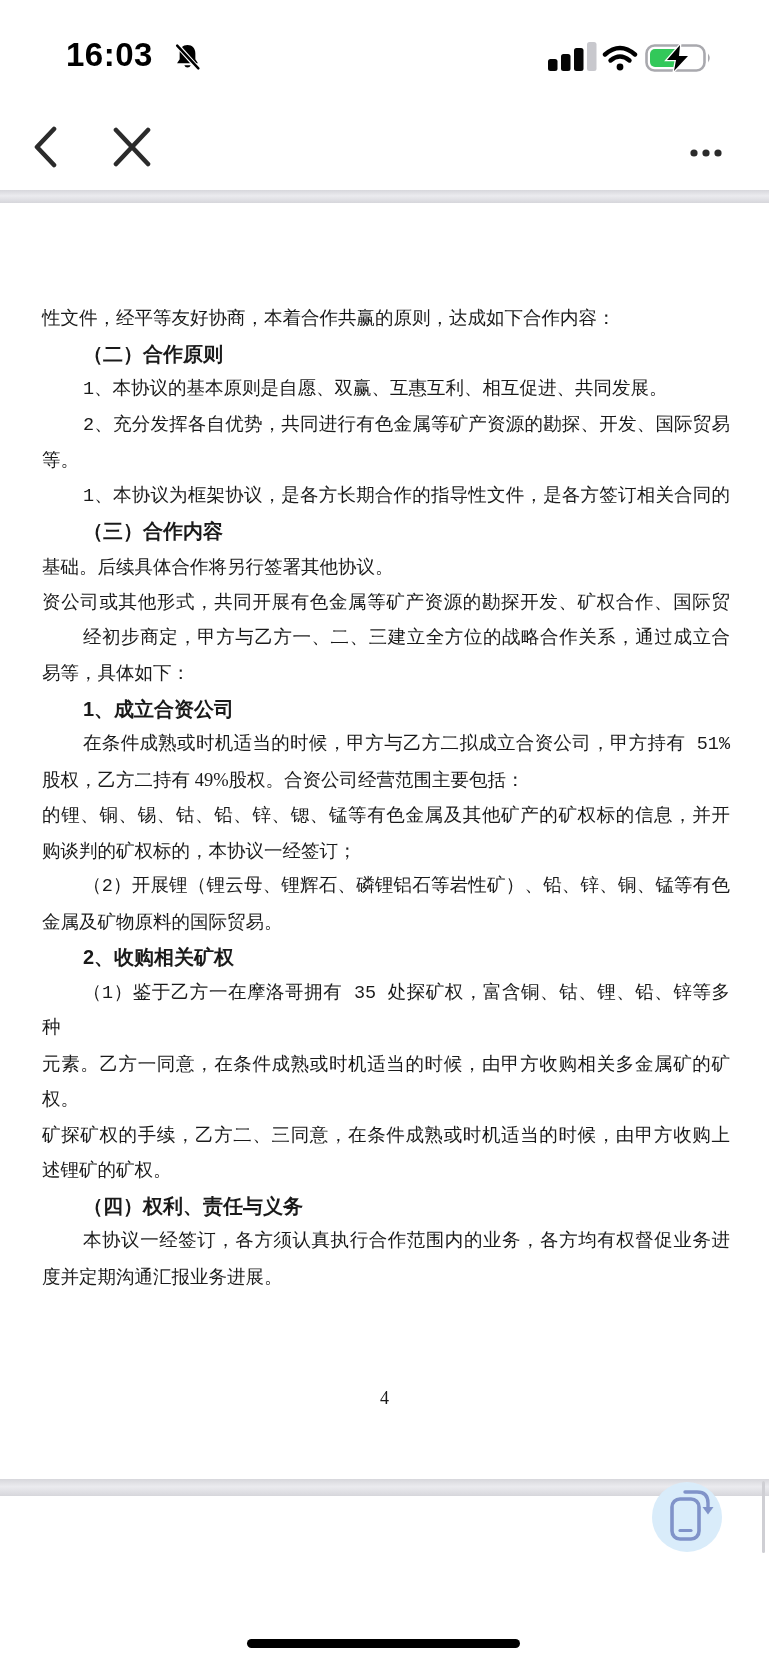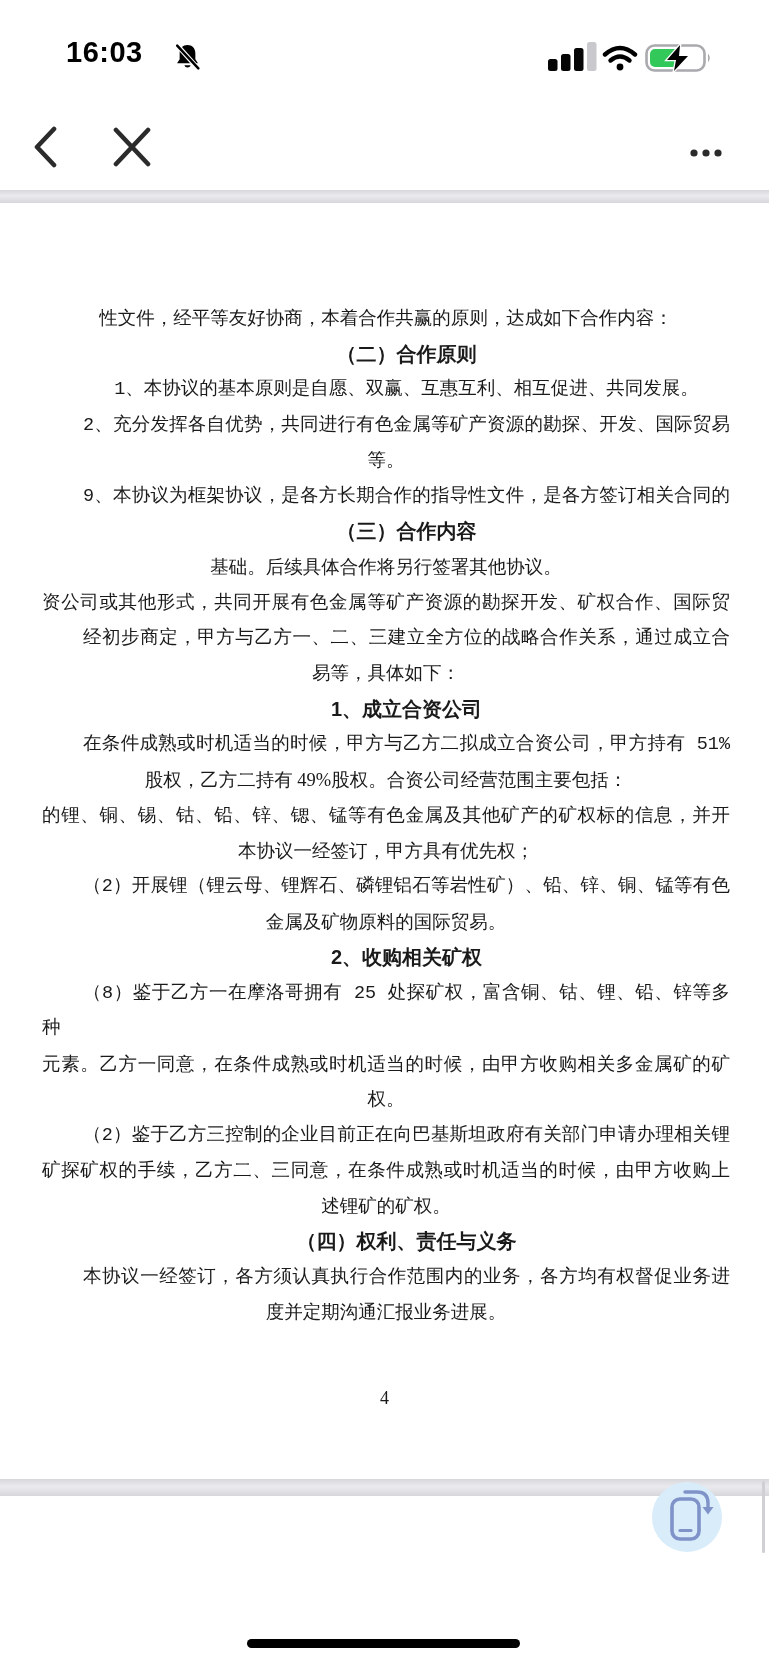--- a/index.html
+++ b/index.html
@@ -1,38 +1,38 @@
 <!DOCTYPE html>
 <html><head>
 <meta charset="utf-8">
 <style>
   html,body{margin:0;padding:0;background:#ffffff;}
   .screen{position:relative;width:769px;height:1665px;background:#ffffff;overflow:hidden;
           font-family:"Liberation Serif","DejaVu Serif",serif;}
   
   .status-bar{position:absolute;left:0;top:0;width:769px;height:90px;background:#fff;}
   .time{position:absolute;left:66px;top:38px;font-family:"Liberation Sans","DejaVu Sans",sans-serif;
-        font-weight:700;font-size:29px;color:#000;letter-spacing:0.5px;line-height:1;}
+        font-weight:700;font-size:33px;color:#000;letter-spacing:0.5px;line-height:1;}
   .bell{position:absolute;left:172px;top:42px;}
   .sig{position:absolute;left:548px;top:41px;}
   .wifi{position:absolute;left:602px;top:45px;}
   .batt{position:absolute;left:645px;top:44px;}
   
   .nav-bar{position:absolute;left:0;top:90px;width:769px;height:100px;background:#fff;}
   .back{position:absolute;left:32px;top:36px;cursor:pointer;}
   .close{position:absolute;left:112px;top:37px;cursor:pointer;}
   .more{position:absolute;left:689px;top:54px;cursor:pointer;}
   
   .band{position:absolute;left:0;width:769px;background:linear-gradient(180deg,#d7d7dc 0%,#ebebef 45%,#d6d6db 100%);}
   .band.top{top:190px;height:13px;}
   .band.bottom{top:1479px;height:17px;}
   .scrollhint{position:absolute;left:762px;top:1481px;width:3px;height:72px;border-radius:2px;background:#cfcfd4;}
   
   .doc{position:absolute;left:42px;top:301px;width:688px;color:#1a1a1a;}
-  .line{font-size:18.5px;line-height:35.5px;white-space:nowrap;text-align:center;}
+  .line{font-size:18.5px;line-height:35.5px;white-space:nowrap;text-align:left;}
   .line.fill{white-space:normal;text-align:justify;text-align-last:justify;}
   .line.indent{text-indent:41px;font-family:Liberation Mono, monospace;}
   .line.heading{font-family:"Liberation Sans","DejaVu Sans",sans-serif;font-weight:700;font-size:20px;}
   .page-num{position:absolute;left:0;top:1381px;width:769px;text-align:center;
             font-size:18px;color:#1a1a1a;line-height:35px;}
   
   .rotate-btn{position:absolute;left:652px;top:1482px;width:70px;height:70px;border-radius:50%;
               background:#d9ecfa;cursor:pointer;}
   .home-indicator{position:absolute;left:247px;top:1639px;width:273px;height:9px;border-radius:5px;
                   background:#000;cursor:pointer;}
@@ -101,38 +101,37 @@
   <div class="band top"></div>
   <div class="band bottom"></div>
   <div class="scrollhint"></div>
 
   <div class="doc">
       <div class="line">性文件，经平等友好协商，本着合作共赢的原则，达成如下合作内容：</div>
       <div class="line indent heading">（二）合作原则</div>
       <div class="line indent">1、本协议的基本原则是自愿、双赢、互惠互利、相互促进、共同发展。</div>
       <div class="line indent fill">2、充分发挥各自优势，共同进行有色金属等矿产资源的勘探、开发、国际贸易</div>
       <div class="line">等。</div>
-      <div class="line indent fill">9、本协议为框架协议，是各方长期合作的指导性文件，是各方签订相关合同的</div>
+      <div class="line indent fill">1、本协议为框架协议，是各方长期合作的指导性文件，是各方签订相关合同的</div>
       <div class="line indent heading">（三）合作内容</div>
       <div class="line">基础。后续具体合作将另行签署其他协议。</div>
       <div class="line fill">资公司或其他形式，共同开展有色金属等矿产资源的勘探开发、矿权合作、国际贸</div>
       <div class="line indent fill">经初步商定，甲方与乙方一、二、三建立全方位的战略合作关系，通过成立合</div>
       <div class="line">易等，具体如下：</div>
       <div class="line indent heading">1、成立合资公司</div>
       <div class="line indent fill">在条件成熟或时机适当的时候，甲方与乙方二拟成立合资公司，甲方持有 51%</div>
       <div class="line">股权，乙方二持有 49%股权。合资公司经营范围主要包括：</div>
       <div class="line fill">的锂、铜、锡、钴、铅、锌、锶、锰等有色金属及其他矿产的矿权标的信息，并开</div>
-      <div class="line">本协议一经签订，甲方具有优先权；</div>
+      <div class="line">购谈判的矿权标的，本协议一经签订；</div>
       <div class="line indent fill">（2）开展锂（锂云母、锂辉石、磷锂铝石等岩性矿）、铅、锌、铜、锰等有色</div>
       <div class="line">金属及矿物原料的国际贸易。</div>
       <div class="line indent heading">2、收购相关矿权</div>
-      <div class="line indent fill">（8）鉴于乙方一在摩洛哥拥有 25 处探矿权，富含铜、钴、锂、铅、锌等多种</div>
+      <div class="line indent fill">（1）鉴于乙方一在摩洛哥拥有 35 处探矿权，富含铜、钴、锂、铅、锌等多种</div>
       <div class="line fill">元素。乙方一同意，在条件成熟或时机适当的时候，由甲方收购相关多金属矿的矿</div>
       <div class="line">权。</div>
-      <div class="line indent fill">（2）鉴于乙方三控制的企业目前正在向巴基斯坦政府有关部门申请办理相关锂</div>
       <div class="line fill">矿探矿权的手续，乙方二、三同意，在条件成熟或时机适当的时候，由甲方收购上</div>
       <div class="line">述锂矿的矿权。</div>
       <div class="line indent heading">（四）权利、责任与义务</div>
       <div class="line indent fill">本协议一经签订，各方须认真执行合作范围内的业务，各方均有权督促业务进</div>
       <div class="line">度并定期沟通汇报业务进展。</div>
     </div>
   <div class="page-num">4</div>
 
   <div class="rotate-btn">
     <span>

